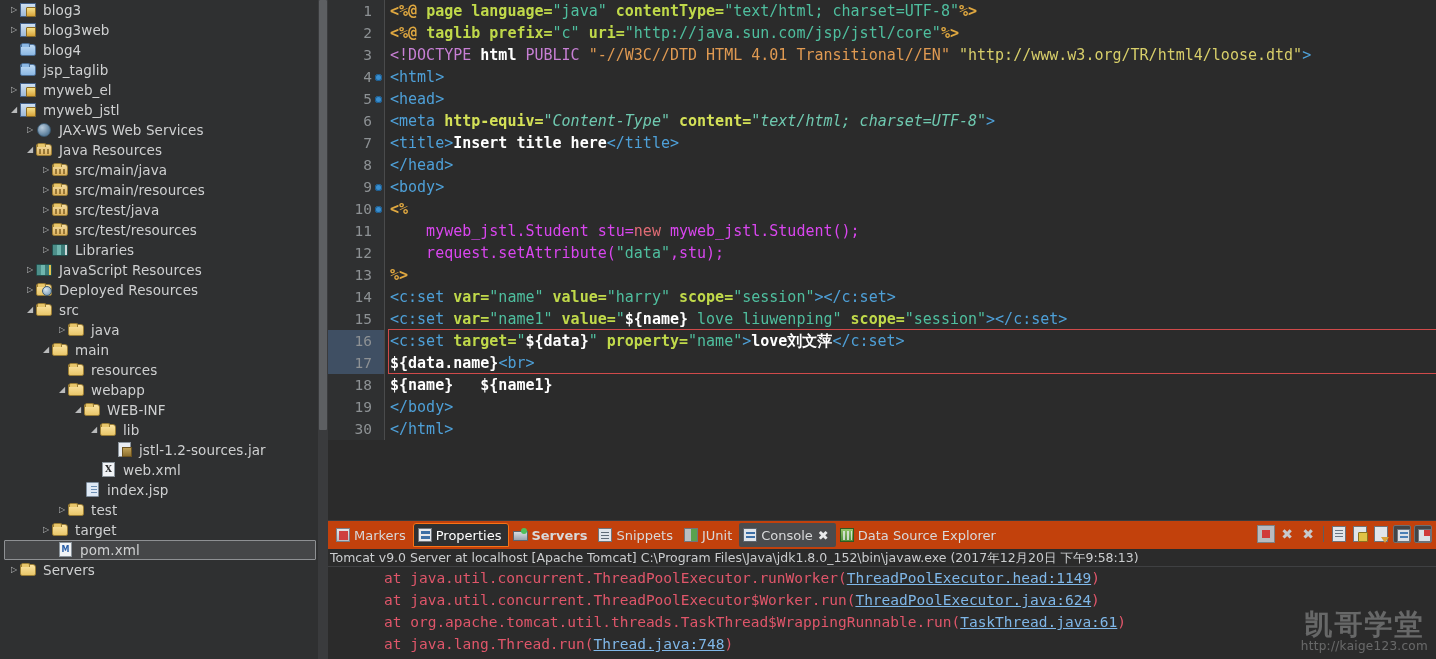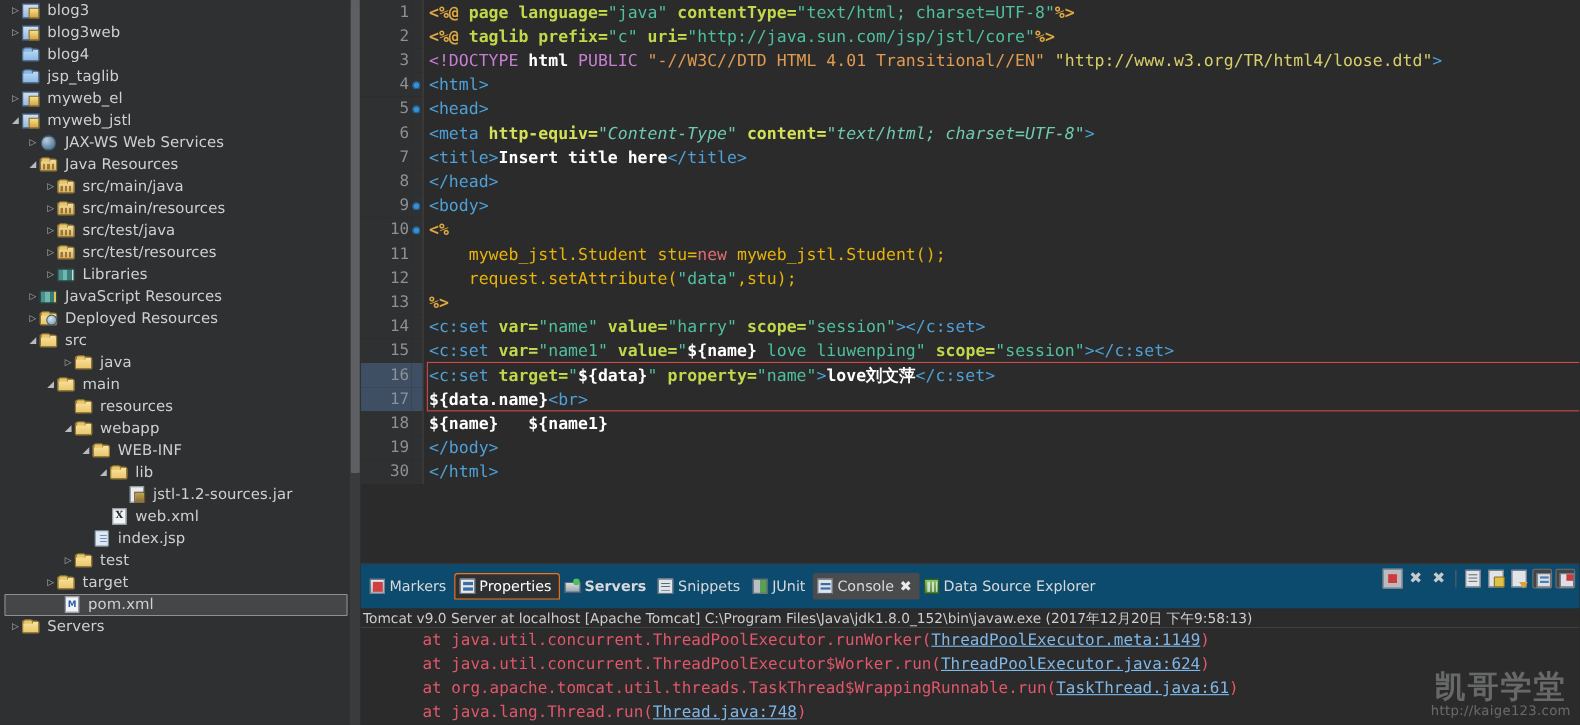--- a/index.html
+++ b/index.html
@@ -230,21 +230,21 @@
   }
   .code-text { padding-left: 2px; }
 
   
   .t-tag      { color: #4ea0d8; }
   .t-attr     { color: #c0d94a; font-weight: bold; }
   .t-attr-b   { color: #d4e157; font-weight: bold; }
   .t-str      { color: #4fbf9f; }
   .t-str-i    { color: #6fc9b0; font-style: italic; }
   .t-str-y    { color: #d8cf6a; }
-  .t-plain    { color: #eab308; }
+  .t-plain    { color: #d946ef; }
   .t-dir      { color: #e0a840; font-weight: bold; }
   .t-doctype  { color: #c77fd4; }
   .t-doctype2 { color: #e09a52; }
   .t-kw       { color: #e06c75; }
   .t-el       { color: #ffffff; font-weight: bold; text-align: center; }
 
   .redbox {
     position: absolute;
     left: 60px; top: 329px;
     width: 1064px; height: 45px;
@@ -256,22 +256,22 @@
   #bottom {
     position: relative;
     flex: 1 1 auto;
     background: #2b2b2b;
     border-top: 1px solid #3a3b3d;
     display: flex;
     flex-direction: column;
   }
   #tabbar {
     position: relative;
-    height: 40px;
-    background: #0c4a6e;
+    height: 28px;
+    background: #c2410c;
     display: flex;
     align-items: center;
     padding-left: 4px;
   }
   .ptab {
     display: flex; align-items: center;
     height: 24px;
     padding: 0 7px 0 4px;
     font-size: 13px;
     color: #d8d9da;
@@ -719,21 +719,21 @@
           <span class="tbtn framed">
               <span class="tb-pinx" style="position:absolute;left:1px;top:1px;"></span>
             </span>
         </div>
       </div>
 
       <div id="console-head">Tomcat v9.0 Server at localhost [Apache Tomcat] C:\Program Files\Java\jdk1.8.0_152\bin\javaw.exe (2017年12月20日 下午9:58:13)</div>
 
       <div id="console-body">
         <div id="trace-root">
-            <div class="trace-line"><span>at java.util.concurrent.ThreadPoolExecutor.runWorker(</span><span class="trace-link">ThreadPoolExecutor.meta:1149</span><span>)</span></div>
+            <div class="trace-line"><span>at java.util.concurrent.ThreadPoolExecutor.runWorker(</span><span class="trace-link">ThreadPoolExecutor.head:1149</span><span>)</span></div>
             <div class="trace-line"><span>at java.util.concurrent.ThreadPoolExecutor$Worker.run(</span><span class="trace-link">ThreadPoolExecutor.java:624</span><span>)</span></div>
             <div class="trace-line"><span>at org.apache.tomcat.util.threads.TaskThread$WrappingRunnable.run(</span><span class="trace-link">TaskThread.java:61</span><span>)</span></div>
             <div class="trace-line"><span>at java.lang.Thread.run(</span><span class="trace-link">Thread.java:748</span><span>)</span></div>
           </div>
       </div>
     </div>
 
     <div id="watermark">
       <div class="wm-cn">凯哥学堂</div>
       <div class="wm-url">http://kaige123.com</div>

